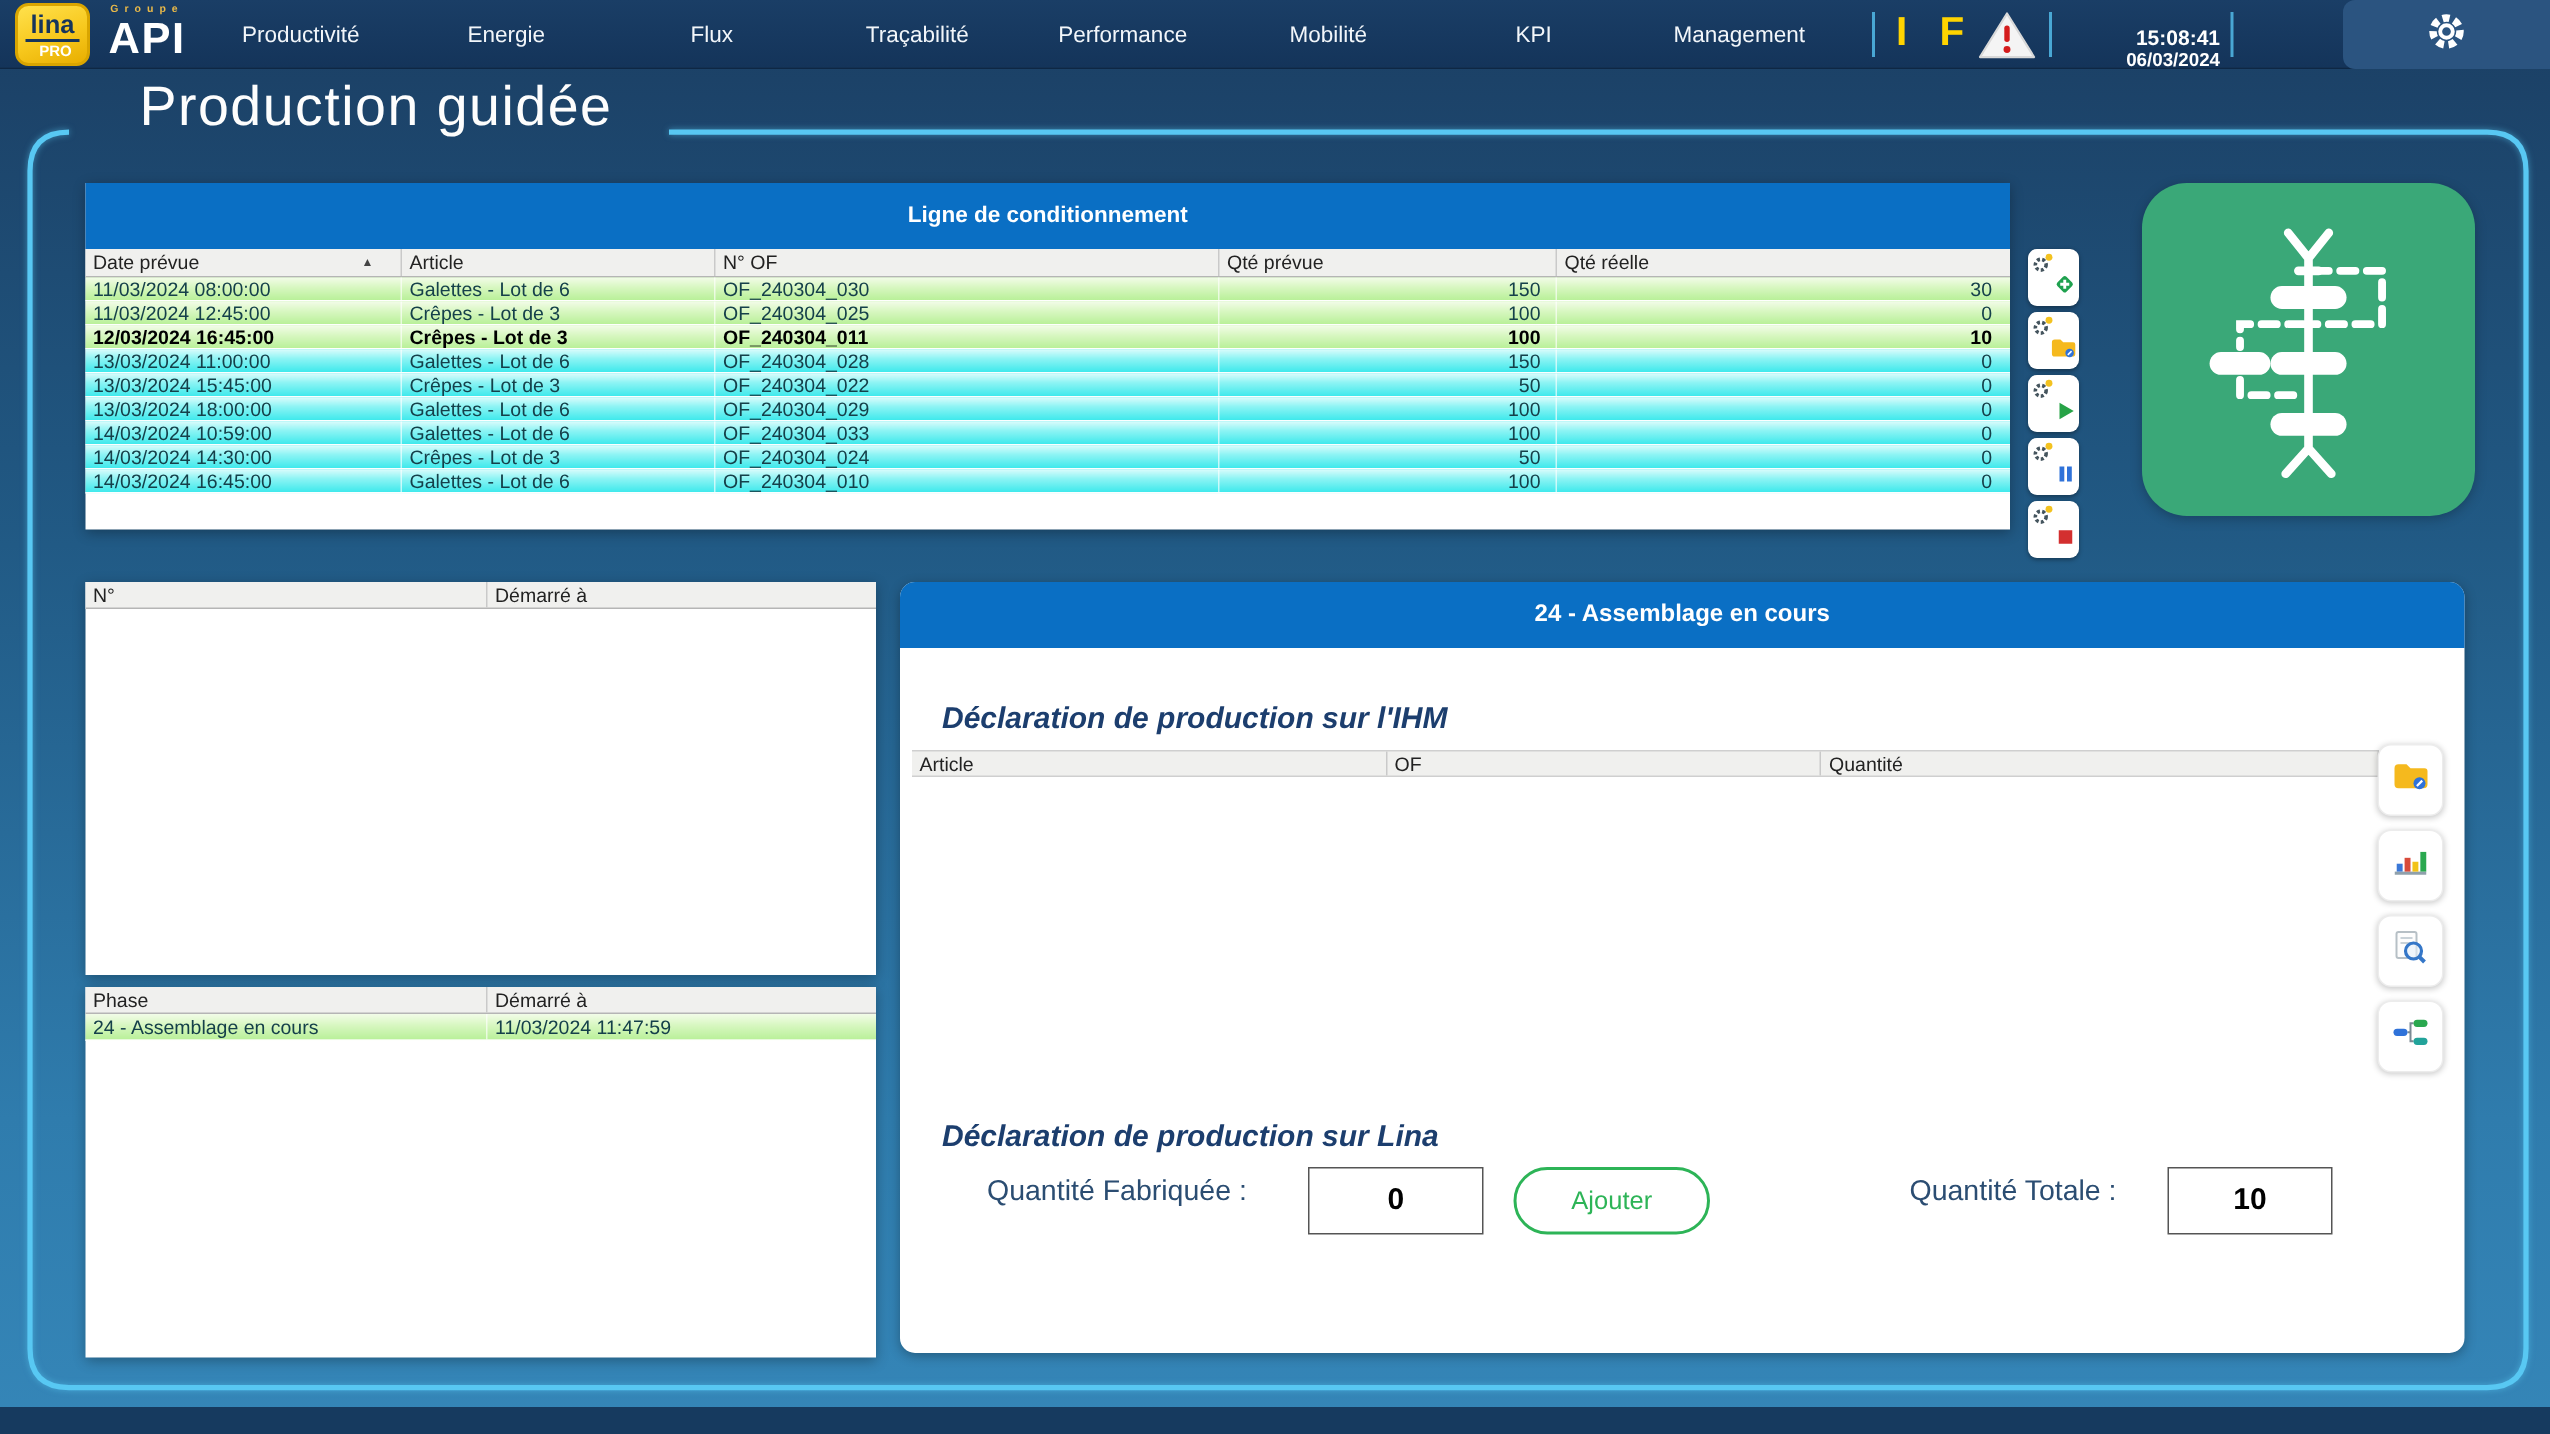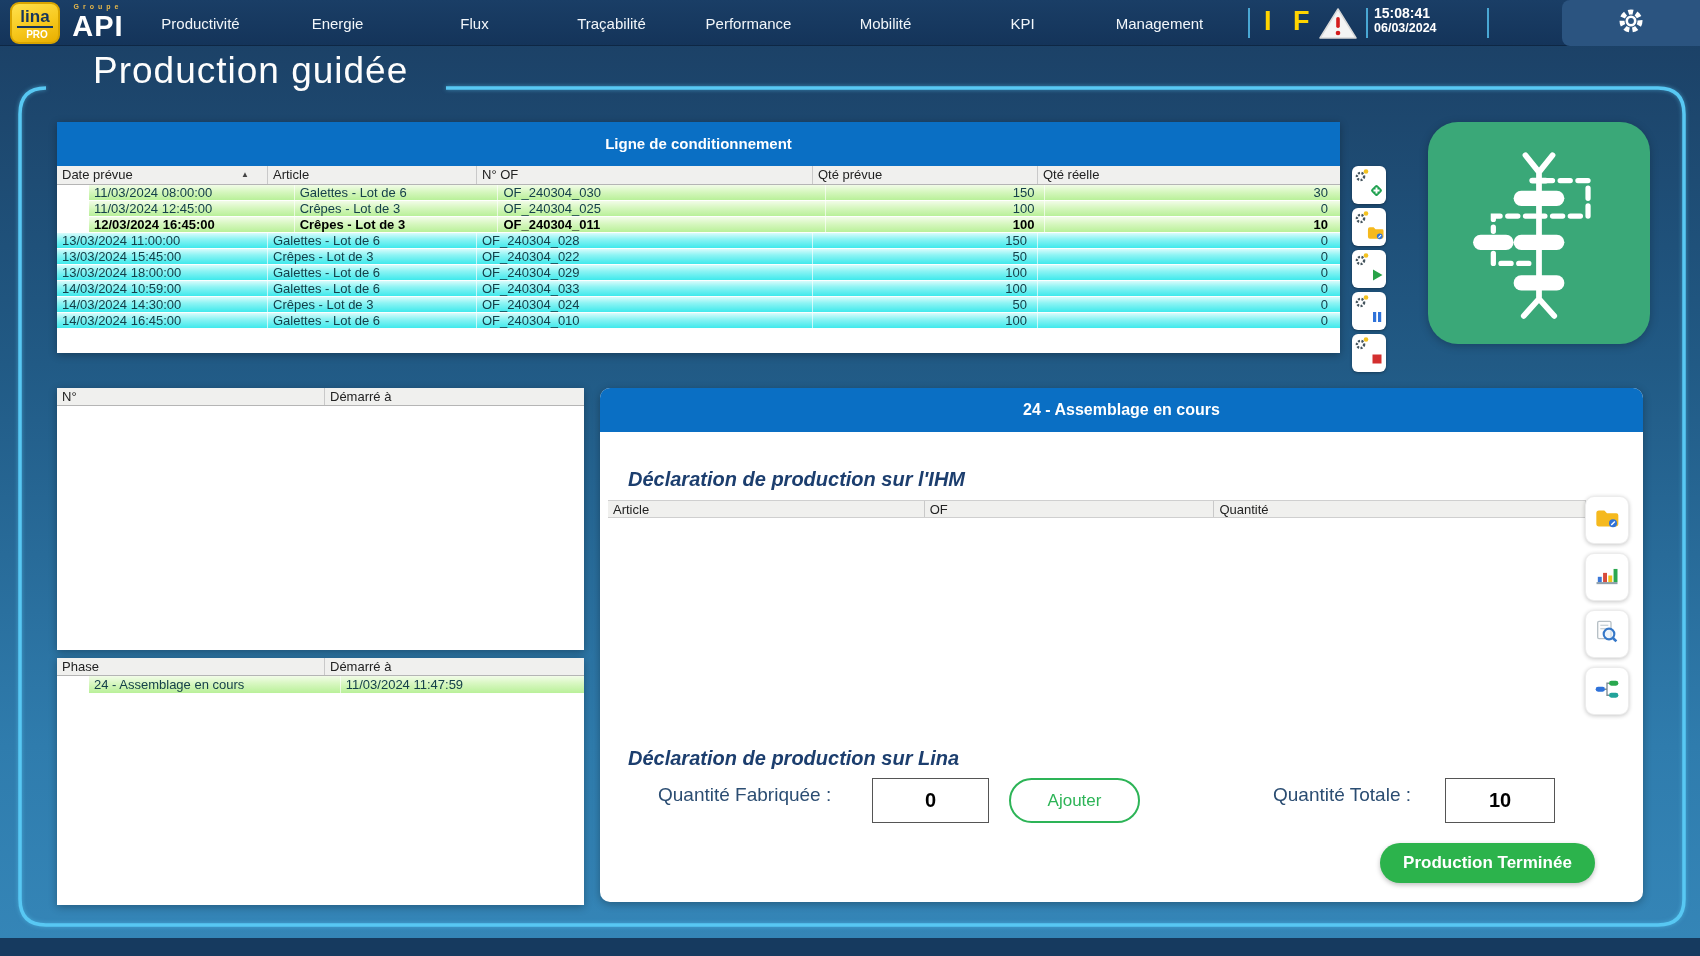--- a/index.html
+++ b/index.html
@@ -20,39 +20,39 @@
   .api-logo { position:absolute; left:66px; top:3px; width:64px; text-align:center; }
   .api-logo .groupe { display:block; font-size:7px; letter-spacing:4px; color:#e9b949; font-weight:700; }
   .api-logo .api { display:block; font-size:29px; font-weight:700; color:#fff; letter-spacing:1px; line-height:32px; }
   .nav-items { position:absolute; left:132px; top:0; height:46px; display:flex; align-items:center; }
   .nav-item { width:137px; text-align:center; color:#f2f6fa; font-size:15px; cursor:pointer; white-space:nowrap; }
   .sep { position:absolute; top:8px; width:2px; height:30px; background:#49a7d4; }
   .sep.s1{left:1248px;} .sep.s2{left:1366px;} .sep.s3{left:1487px;}
   .ind { position:absolute; top:6px; font-size:27px; font-weight:700; color:#ffd400; }
   .ind-i{left:1264px;} .ind-f{left:1293px;}
   .warn { position:absolute; left:1318px; top:7px; width:40px; height:34px; }
-  .clock { position:absolute; left:1374px; top:5px; width:106px; text-align:left; color:#fff; }
+  .clock { position:absolute; left:1374px; top:17px; width:106px; text-align:right; color:#fff; }
   .clock .time { font-size:14px; font-weight:700; }
   .clock .date { font-size:12.5px; font-weight:700; }
   .gear-block { position:absolute; left:1562px; top:0; width:138px; height:46px; background:#2b5480;
                 border-radius:8px 0 0 8px; display:flex; align-items:center; justify-content:center; cursor:pointer; }
 
   
   .page-title { position:absolute; left:93px; top:50px; font-size:37px; font-weight:400;
                 letter-spacing:1px; color:#fdfdfd; z-index:10; }
   svg.frame { position:absolute; left:0; top:0; z-index:1; }
 
   
   .panel { position:absolute; background:#fff; box-shadow:0 2px 8px rgba(0,0,0,.3); z-index:5; }
   .panel-header { background:#0a6fc4; color:#fff; font-weight:700; text-align:center; }
   .thead { display:flex; background:#f0f0ee; border-bottom:1px solid #b5b5b5; }
   .th { font-size:13px; color:#222; padding:2px 0 2px 5px; border-right:1px solid #c9c9c9; line-height:14px; }
   .tbody .row { display:flex; border-bottom:1px solid rgba(255,255,255,.9); cursor:pointer; }
   .td { font-size:13px; color:#15404a; padding-left:5px; border-right:1px solid rgba(255,255,255,.65); overflow:hidden; white-space:nowrap; }
-  .row.green { background:linear-gradient(180deg,#f2fce8 0%,#d7f7c0 45%,#b9f099 100%);margin-left:32px; }
+  .row.green { background:linear-gradient(180deg,#f2fce8 0%,#d7f7c0 45%,#b9f099 100%); }
   .row.cyan  { background:linear-gradient(180deg,#d9fcfc 0%,#8ef4f4 40%,#3fe9ec 100%); }
   .row.bold .td { font-weight:700; color:#000; }
 
   
   .panel-ligne { left:57px; top:122px; width:1283px; height:231px; }
   .panel-ligne .panel-header { height:44px; line-height:44px; font-size:15px; }
   .panel-ligne .thead { height:19px; }
   .panel-ligne .row { height:16px; }
   .panel-ligne .td { line-height:15px; }
   .lg-c1{width:211px;} .lg-c2{width:209px;} .lg-c3{width:336px;}
@@ -434,18 +434,17 @@
           </span>
         </div>
       </div>
 
       <h2 class="decl-heading lina">Déclaration de production sur Lina</h2>
       <span class="qty-label lbl-fab">Quantité Fabriquée :</span>
       <input class="qty-input inp-fab" value="0" style="">
       <button class="btn-ajouter">Ajouter</button>
       <span class="qty-label lbl-total">Quantité Totale :</span>
       <input class="qty-input inp-total" value="10" style="">
-      <button class="btn-finish">Production Terminée</button>
     </div>
   </section>
 
   <div class="bottom-strip"></div>
 </div>
 
 </body></html>

